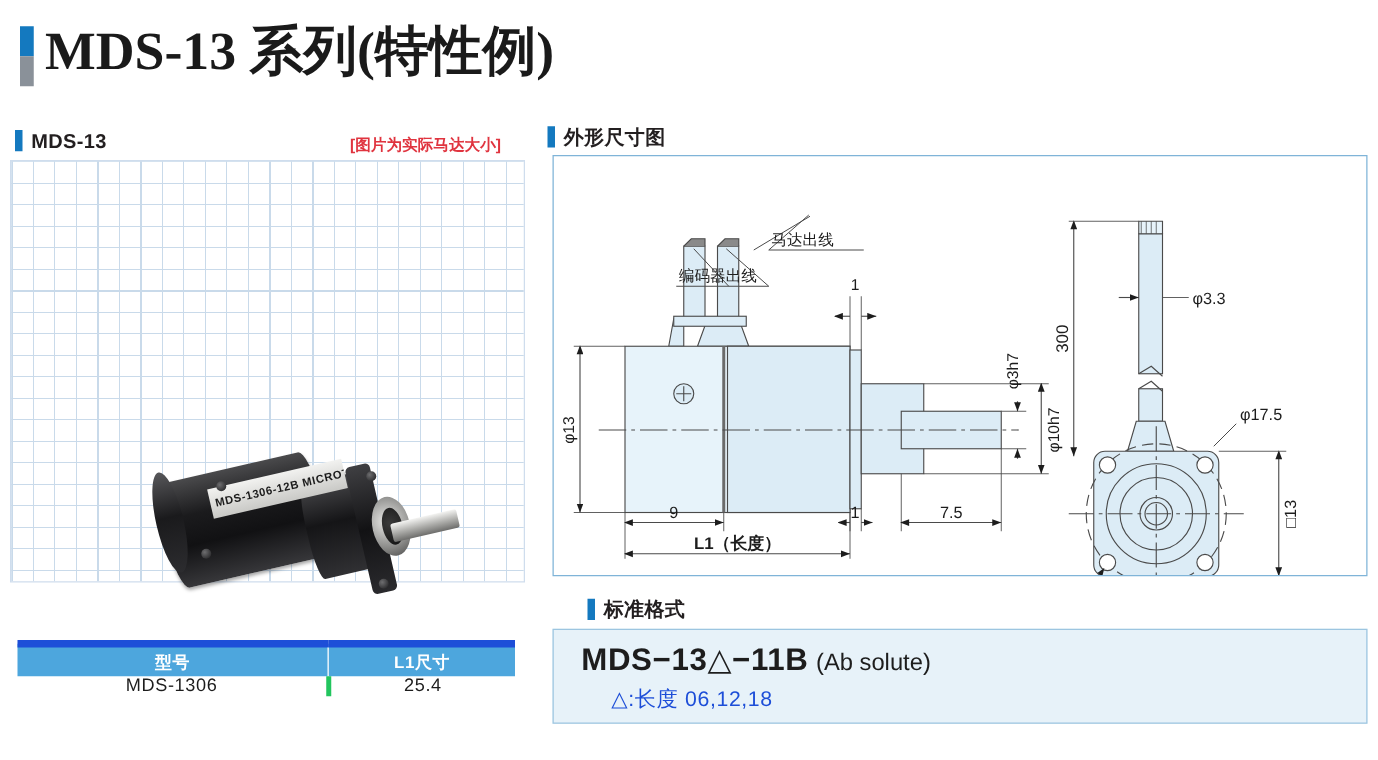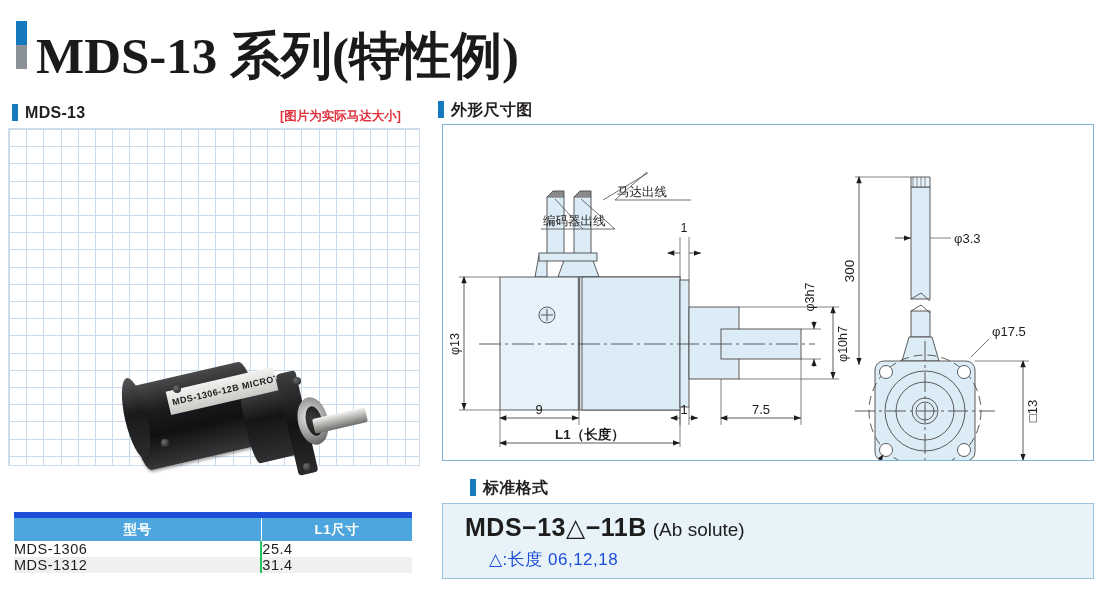--- a/index.html
+++ b/index.html
@@ -24,23 +24,23 @@
   }
   .title-accent {
     position: absolute;
     left: 16px; top: 13px;
     width: 11px; height: 48px;
   }
   .title-accent .top { height: 50%; background: #1479bf; }
   .title-accent .bot { height: 50%; background: #8a9199; }
   .page-title {
     position: absolute;
-    left: 36px; top: 14px;
+    left: 36px; top: 4px;
     font-family: "Liberation Serif", "DejaVu Serif", serif;
-    font-size: 51px;
+    font-size: 43px;
     font-weight: bold;
     letter-spacing: 0px;
     color: #1a1a1a;
     white-space: nowrap;
   }
 
   
   .sec-head { position: absolute; white-space: nowrap; }
   .sec-head .tick {
     display: inline-block;
@@ -182,25 +182,26 @@
     font-size: 13.5px;
     height: 23px;
     padding: 0;
     text-align: center;
     letter-spacing: .5px;
   }
   #spec-table th.sep { border-left: 1px solid #ffffff; }
   #spec-table td {
     height: 14px;
     padding: 0;
+    text-align: center;
     color: #1d1d1d;
     font-size: 14.5px;
     letter-spacing: .5px;
   }
-  #spec-table td.sep { border-left: 2px solid #22c55e; }
+  #spec-table td.sep { border-left: 4px solid #22c55e; }
   #spec-table tr.alt td { background: #f0f0f0; }
   #spec-table tr.last td { border-bottom: 2px solid #4b4b4b; }
 
   
   #dim-head { left: 438px; top: 100px; text-align: right; }
   #dim-panel {
     position: absolute;
     left: 442px; top: 124px;
     width: 652px; height: 337px;
     border: 1px solid #7fb4d8;
@@ -288,24 +289,20 @@
     <tr>
       <th>型号</th>
       <th class="sep">L1尺寸</th>
     </tr>
   </thead>
   <tbody>
     <tr>
       <td>MDS-1306</td>
       <td class="sep">25.4</td>
     </tr>
-    <tr class="alt">
-      <td>MDS-1312</td>
-      <td class="sep">31.4</td>
-    </tr>
   </tbody>
 </table>
 
 <div class="sec-head" id="dim-head">
   <span class="tick"></span><span class="txt">外形尺寸图</span>
 </div>
 
 <div id="dim-panel">
   <svg width="650" height="335" viewBox="0 0 650 335">
     <defs>

